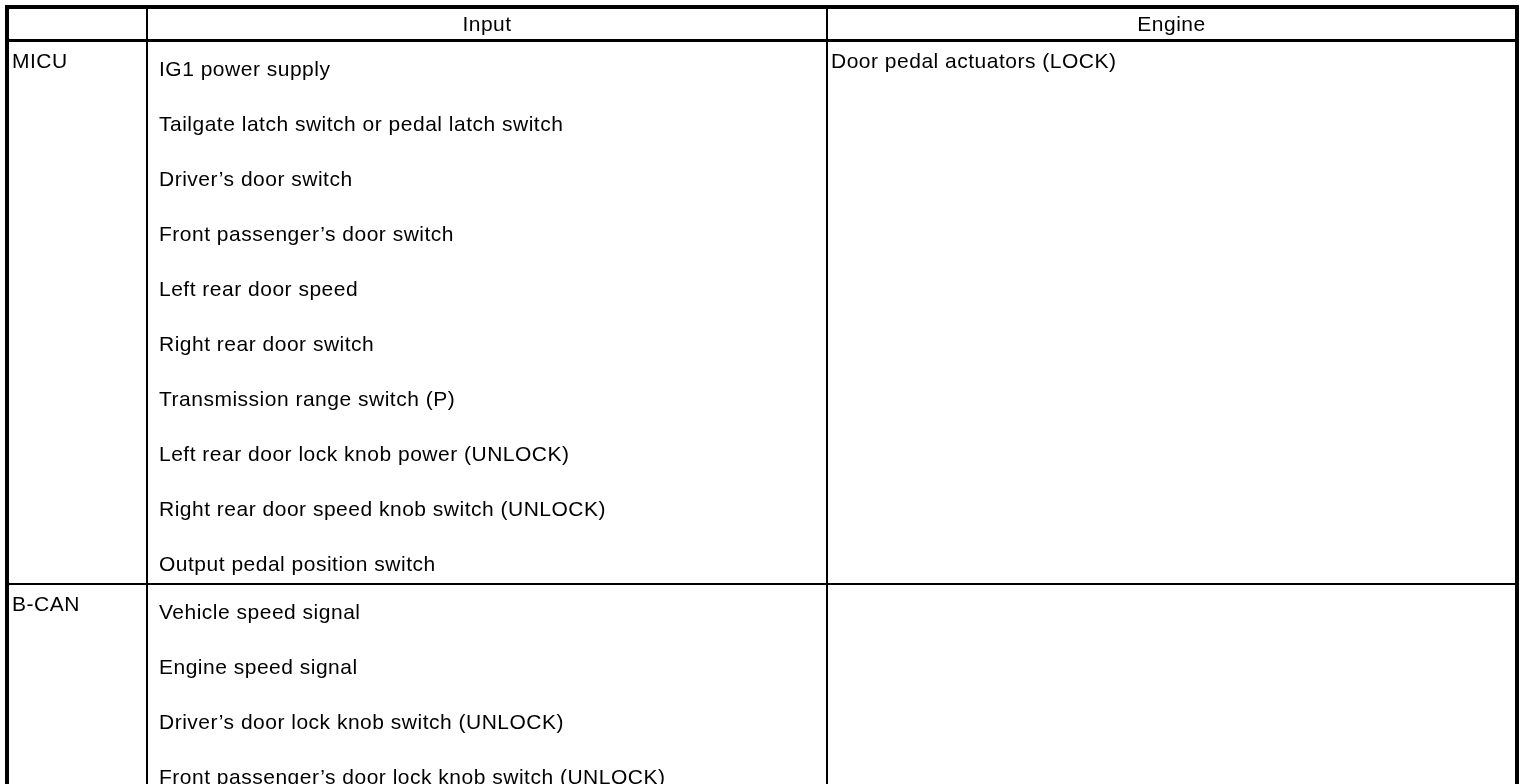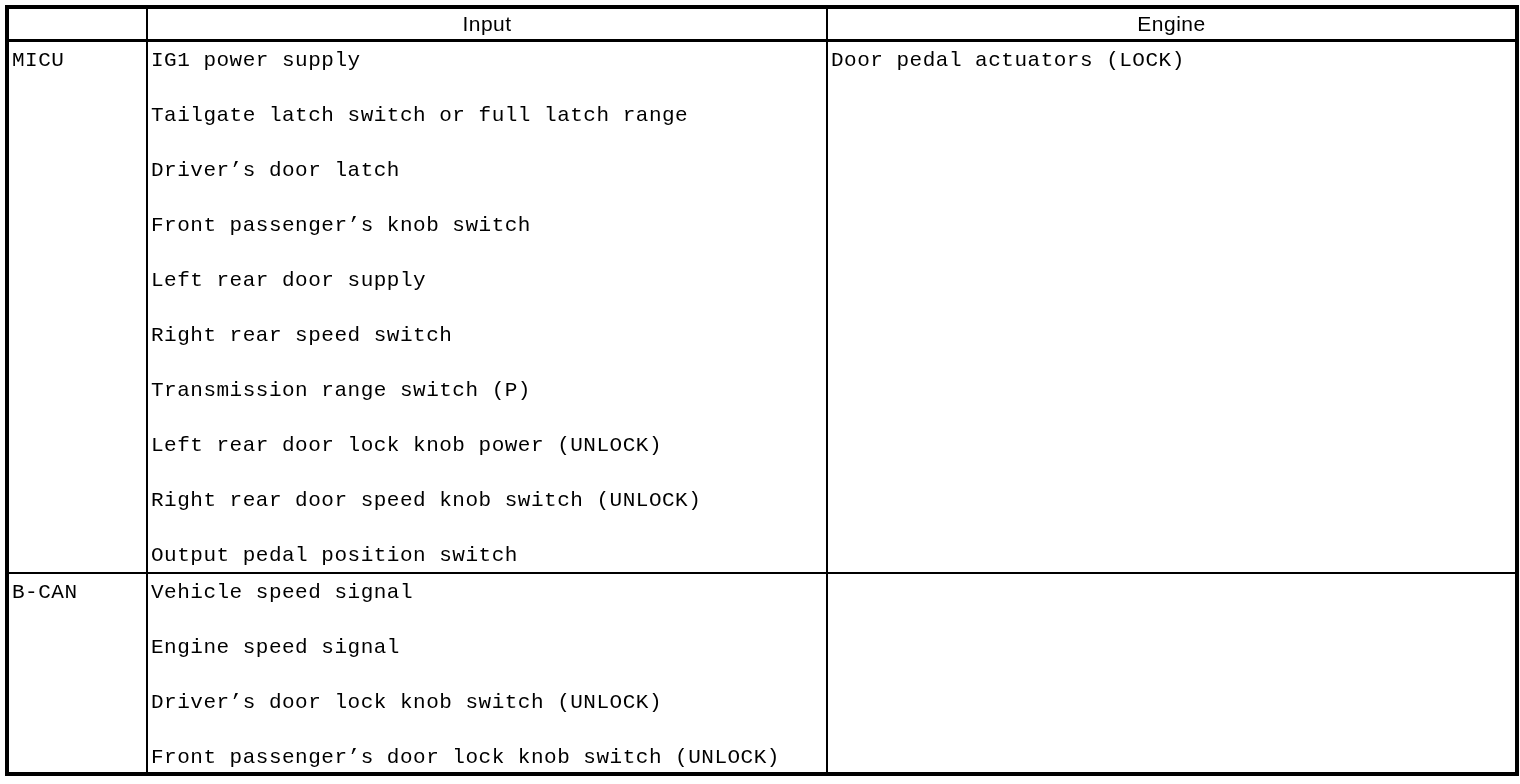--- a/index.html
+++ b/index.html
@@ -39,26 +39,25 @@
     vertical-align: middle;
     padding: 0;
   }
   table.io-table td {
     vertical-align: top;
     font-size: 21px;
     letter-spacing: 0.5px;
     line-height: 22px;
     padding: 8px 12px 0 3px;
     overflow: hidden;
-    font-family: Liberation Mono, monospace;
   }
   td.source-cell { padding-left: 2px; }
   tr.row-micu td { height: 533px; }
   tr.row-bcan td { height: 201px; }
-  .cell-line { margin: 0; }
+  .cell-line { margin: 8px; }
   .cell-line + .cell-line { margin-top: 33px; }
 </style>
 </head>
 <body>
 
 <table class="io-table">
   <colgroup>
     <col style="width:140px">
     <col style="width:680px">
     <col style="width:690px">
@@ -68,25 +67,25 @@
       <th></th>
       <th>Input</th>
       <th>Engine</th>
     </tr>
   </thead>
   <tbody>
     <tr class="row-micu">
       <td class="source-cell">MICU</td>
       <td class="input-cell">
           <p class="cell-line">IG1 power supply</p>
-          <p class="cell-line">Tailgate latch switch or full latch range</p>
-          <p class="cell-line">Driver’s door latch</p>
-          <p class="cell-line">Front passenger’s knob switch</p>
-          <p class="cell-line">Left rear door supply</p>
-          <p class="cell-line">Right rear speed switch</p>
+          <p class="cell-line">Tailgate latch switch or pedal latch switch</p>
+          <p class="cell-line">Driver’s door switch</p>
+          <p class="cell-line">Front passenger’s door switch</p>
+          <p class="cell-line">Left rear door speed</p>
+          <p class="cell-line">Right rear door switch</p>
           <p class="cell-line">Transmission range switch (P)</p>
           <p class="cell-line">Left rear door lock knob power (UNLOCK)</p>
           <p class="cell-line">Right rear door speed knob switch (UNLOCK)</p>
           <p class="cell-line">Output pedal position switch</p>
         </td>
       <td class="output-cell">Door pedal actuators (LOCK)</td>
     </tr>
     <tr class="row-bcan">
       <td class="source-cell">B-CAN</td>
       <td class="input-cell">

